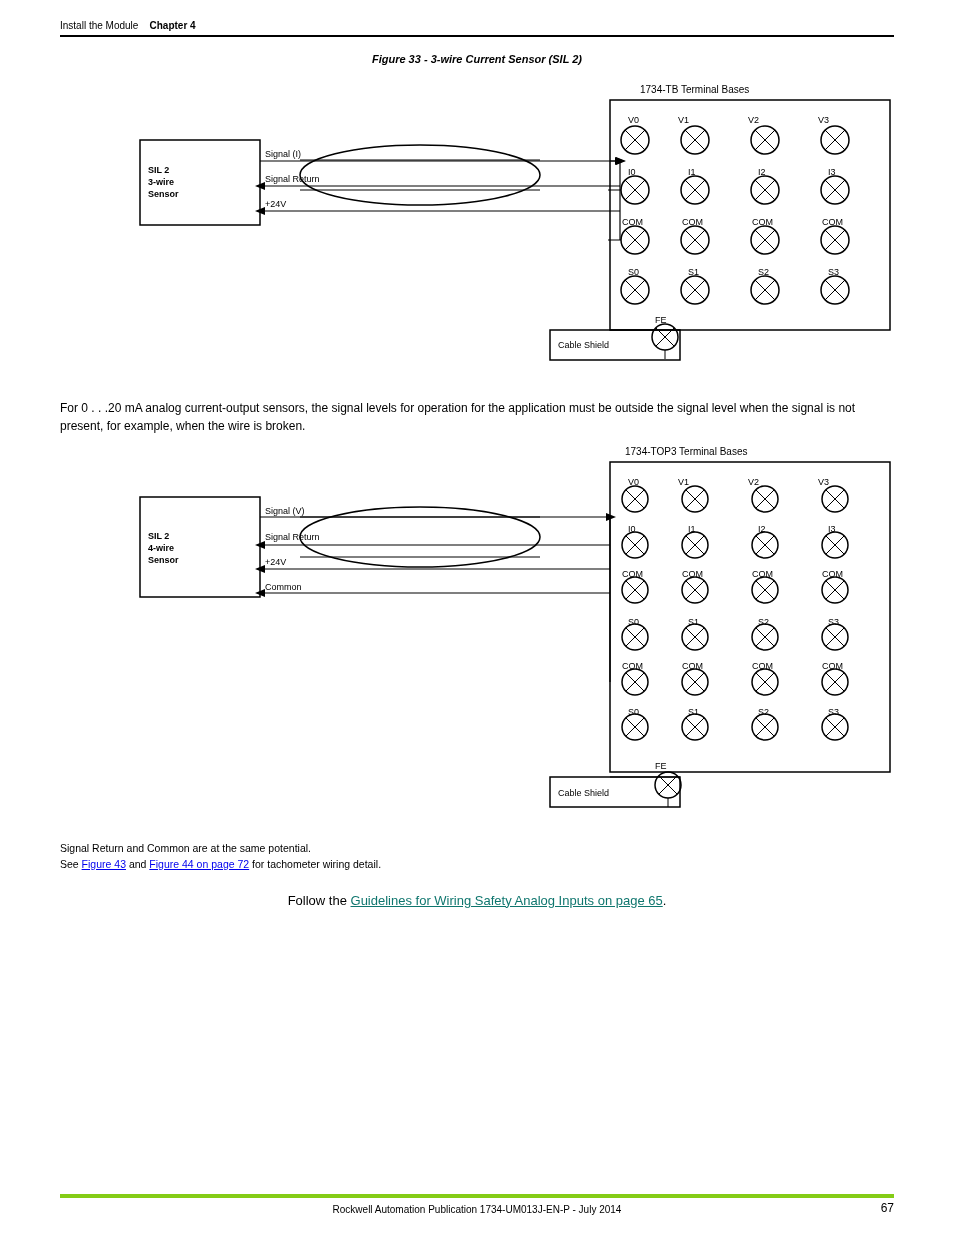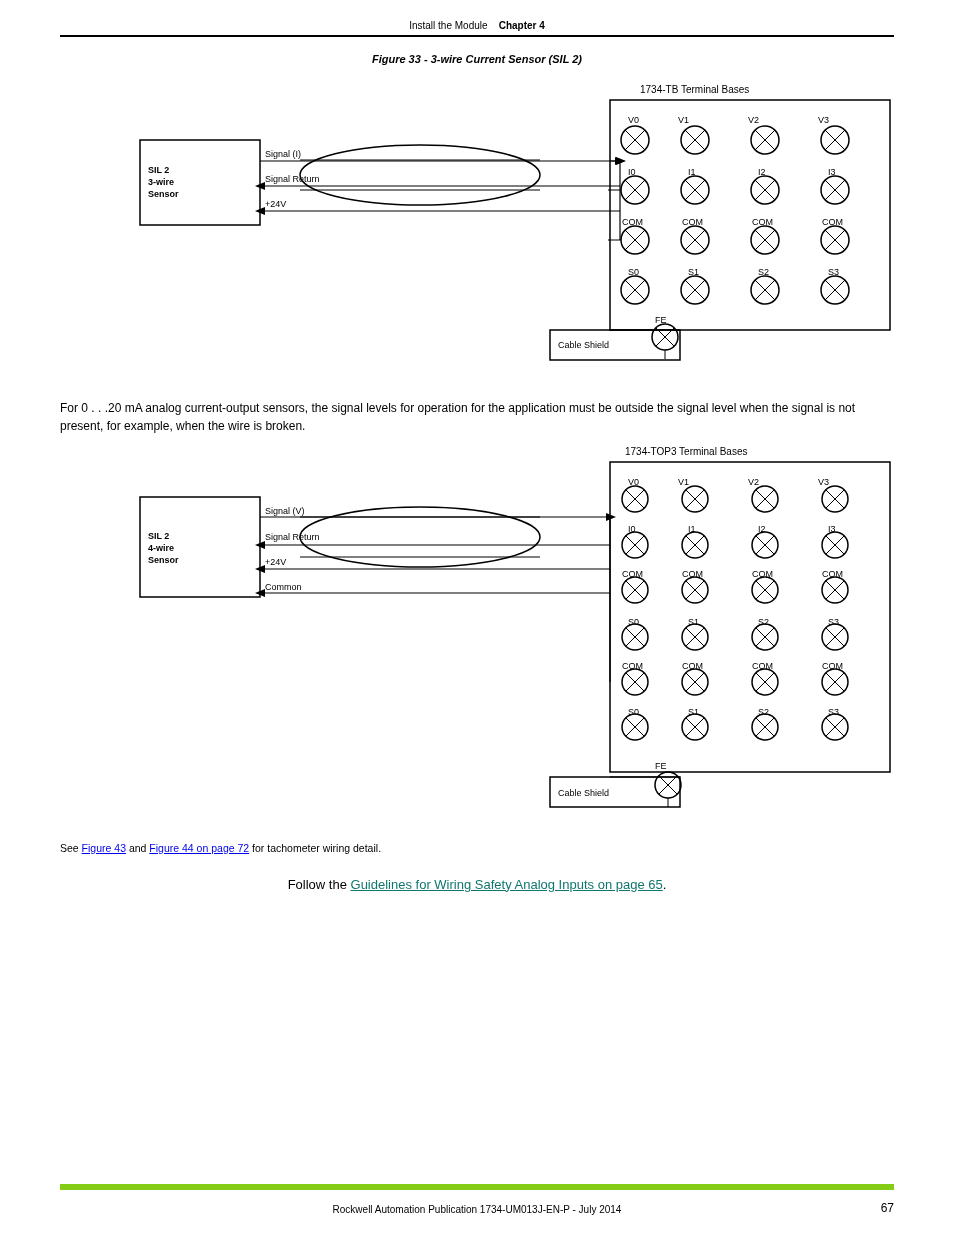--- a/index.html
+++ b/index.html
@@ -15,21 +15,21 @@
 
     .page {
       width: 954px;
       min-height: 1235px;
       padding: 20px 60px 40px 60px;
       position: relative;
     }
 
     .header-bar {
       display: flex;
-      justify-content: center;
+      justify-content: flex-start;
       border-bottom: 2px solid #000;
       padding-bottom: 4px;
       margin-bottom: 16px;
     }
 
     .header-right {
       font-size: 10px;
     }
 
     .figure-title {
@@ -74,22 +74,22 @@
     }
 
     .page-footer {
       position: absolute;
       bottom: 20px;
       left: 0;
       right: 0;
       display: flex;
       justify-content: center;
       font-size: 10px;
-      border-top: 6px solid #84cc16;
-      padding-top: 14px;
+      border-top: 4px solid #84cc16;
+      padding-top: 6px;
       margin: 0 60px;
     }
 
     .page-number {
       position: absolute;
       bottom: 20px;
       right: 60px;
       font-size: 12px;
       font-weight: normal;
     }
@@ -414,20 +414,21 @@
       <text x="595" y="332" font-family="Arial" font-size="9">FE</text>
       <circle cx="608" cy="348" r="13" fill="none" stroke="#000" stroke-width="1.5"></circle>
       <line x1="599" y1="339" x2="617" y2="357" stroke="#000" stroke-width="1"></line>
       <line x1="617" y1="339" x2="599" y2="357" stroke="#000" stroke-width="1"></line>
       <line x1="608" y1="361" x2="608" y2="370" stroke="#000" stroke-width="1"></line>
       <line x1="550" y1="340" x2="620" y2="340" stroke="#000" stroke-width="1"></line>
     </svg>
   </div>
 
   <div class="footer-notes">
+    <div>Signal Return and Common are at the same potential.</div>
     <div>
       <span>See </span><a href="#">Figure 43</a><span> and </span><a href="#">Figure 44 on page 72</a><span> for tachometer wiring detail.</span>
     </div>
   </div>
 
   <div class="follow-text">
     <span>Follow the </span><a href="#">Guidelines for Wiring Safety Analog Inputs on page 65</a><span>.</span>
   </div>
 
   <div class="page-footer">

